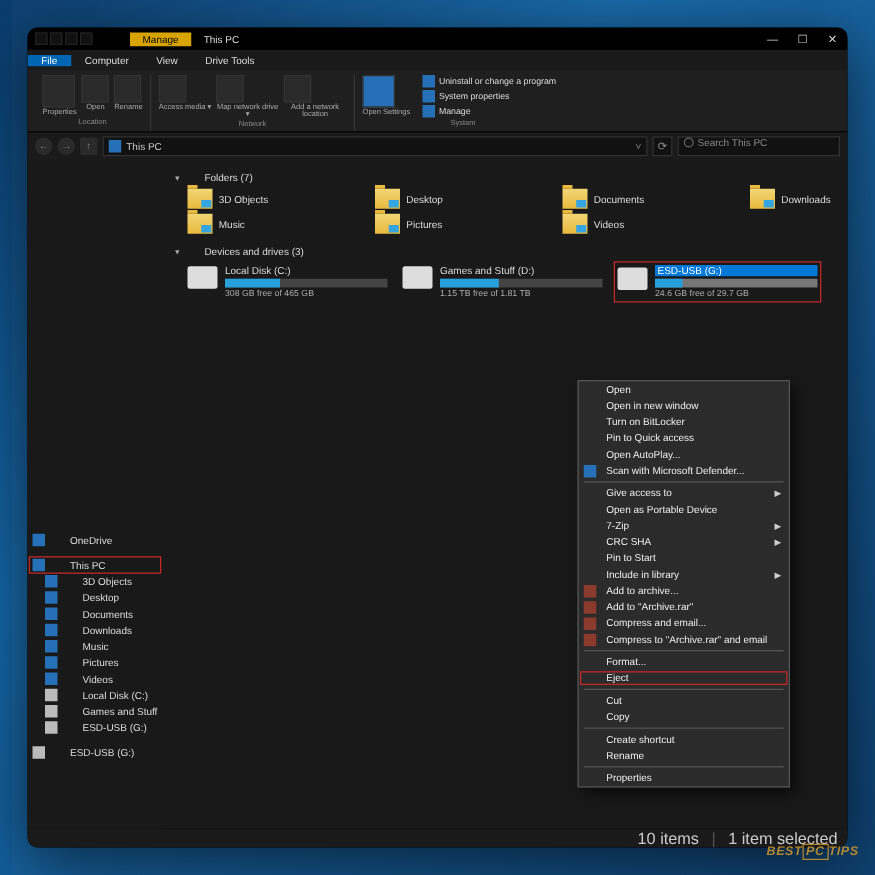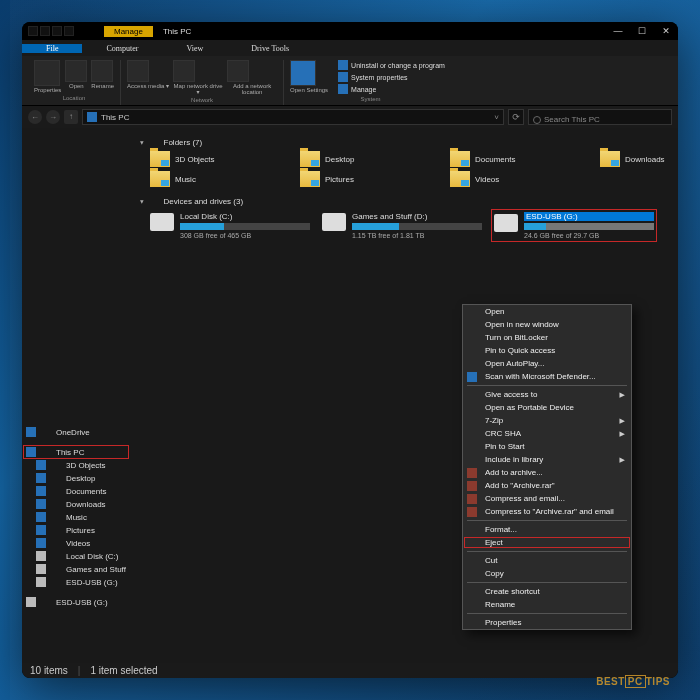--- a/index.html
+++ b/index.html
@@ -12,42 +12,42 @@
   .titlebar { height:18px; background:#000; display:flex; align-items:center; color:#ccc; font-size:8px; }
   .titlebar .qat { display:flex; gap:2px; padding-left:6px; }
   .titlebar .qat span { width:10px; height:10px; background:#111; border:1px solid #222; }
   .titlebar .tabstrip { display:flex; margin-left:30px; }
   .titlebar .tab { padding:1px 10px; color:#ddd; }
   .titlebar .tab.ctx { background:#d8a500; color:#000; }
   .titlebar .wincontrols { margin-left:auto; display:flex; }
   .titlebar .wincontrols span { width:24px; text-align:center; color:#ccc; font-size:9px; }
   
   .menubar { height:16px; background:#1a1a1a; display:flex; align-items:center; font-size:8px; color:#ddd; }
-  .menubar .m { padding:0 24px;font-family:Liberation Serif, serif; }
+  .menubar .m { padding:0 11px; }
   .menubar .m.file { background:#0066b3; color:#fff; }
   
   .ribbon { background:#1f1f1f; display:flex; padding:4px 6px 0 6px; border-bottom:1px solid #000; }
   .rgroup { display:flex; flex-direction:column; align-items:center; padding:0 6px; border-right:1px solid #333; }
   .rgroup .icons { display:flex; gap:4px; }
   .ricon { width:22px; height:22px; background:#2a2a2a; border:1px solid #333; }
   .ricon.lg { width:26px; height:26px; }
   .ricon.blue { background:#2670b7; }
   .rgroup .lbl { font-size:6px; color:#aaa; text-align:center; margin-top:1px; max-width:50px; line-height:1; }
   .rgroup .glabel { font-size:6px; color:#888; margin-top:2px; margin-bottom:2px; }
   .rside { display:flex; flex-direction:column; justify-content:center; font-size:7px; color:#ddd; gap:2px; padding:0 6px; }
   .rside div { display:flex; align-items:center; gap:3px; }
   .rside .ic { width:10px; height:10px; background:#2670b7; }
   
   .addrrow { height:22px; background:#1a1a1a; display:flex; align-items:center; padding:0 6px; gap:4px; }
   .navbtn { width:14px; height:14px; border-radius:50%; background:#2a2a2a; color:#888; font-size:8px; text-align:center; line-height:14px; }
   .addrbox { flex:1; height:16px; background:#111; border:1px solid #333; display:flex; align-items:center; padding:0 4px; gap:4px; font-size:8px; color:#ccc; }
   .addrbox .pcicon { width:10px; height:10px; background:#2670b7; }
   .addrchev { color:#888; margin-left:auto; font-size:8px; }
   .refresh { width:16px; height:16px; background:#111; border:1px solid #333; color:#888; font-size:9px; text-align:center; line-height:14px; }
-  .searchbox { width:144px; height:16px; background:#111; border:1px solid #333; color:#888; font-size:8px; padding:0 4px; display:flex; align-items:flex-end; gap:3px; }
+  .searchbox { width:130px; height:16px; background:#111; border:1px solid #333; color:#888; font-size:8px; padding:0 4px; display:flex; align-items:flex-start; gap:3px; }
   .searchbox .ic { width:8px; height:8px; border:1px solid #666; border-radius:50%; }
   
   .bodyrow { flex:1; display:flex; background:#191919; min-height:0; }
   .sidebar { width:108px; background:#191919; padding:4px 2px; font-size:8px; color:#ddd; display:flex; flex-direction:column; gap:1px; }
   .sidebar .spacer { flex:1; }
   .sbitem { display:flex; align-items:center; gap:20px; padding:1px 2px; }
   .sbitem.hl { outline:1.5px solid #c62828; }
   .sbitem .ic { width:10px; height:10px; background:#e8c056; }
   .sbitem .ic.b { background:#2670b7; }
   .sbitem .ic.d { background:#bbb; }
@@ -77,22 +77,22 @@
   
   .ctxmenu { position:absolute; top:282px; left:440px; width:170px; background:#2b2b2b; border:1px solid #555; box-shadow:5px 5px 10px rgba(0,0,0,0.6); font-size:8px; color:#eee; z-index:10; }
   .ctxmenu .row { display:flex; align-items:center; padding:2px 6px 2px 22px; position:relative; min-height:13px; }
   .ctxmenu .row.sep { height:1px; min-height:1px; padding:0; margin:2px 4px; background:#555; }
   .ctxmenu .row .arr { margin-left:auto; font-size:7px; color:#ccc; }
   .ctxmenu .row .cic { position:absolute; left:4px; width:10px; height:10px; background:#3a3a3a; }
   .ctxmenu .row .cic.b { background:#2670b7; }
   .ctxmenu .row .cic.r { background:#8b3a2e; }
   .ctxmenu .row.hl { outline:1.5px solid #c62828; outline-offset:-2px; }
   
-  .statusbar { height:15px; background:#1a1a1a; color:#ccc; font-size:10px; display:flex; align-items:center; padding:0 8px; gap:10px;}
-  .watermark { position:absolute; right:30px; bottom:12px; font-size:10px; color:#c6912b; font-weight:600; letter-spacing:0.5px; opacity:0.9; }
+  .statusbar { height:15px; background:#1a1a1a; color:#ccc; font-size:13px; display:flex; align-items:center; padding:0 8px; gap:10px;justify-content:flex-end;}
+  .watermark { position:absolute; right:13px; bottom:12px; font-size:10px; color:#c6912b; font-weight:600; letter-spacing:0.5px; opacity:0.9;font-style:italic; }
   .watermark .box { display:inline-block; border:1px solid #c6912b; padding:0 2px; }
 </style>
 </head>
 <body>
 
 <div class="bg-stripes"></div>
 
 <div class="window">
 
   <div class="titlebar">

